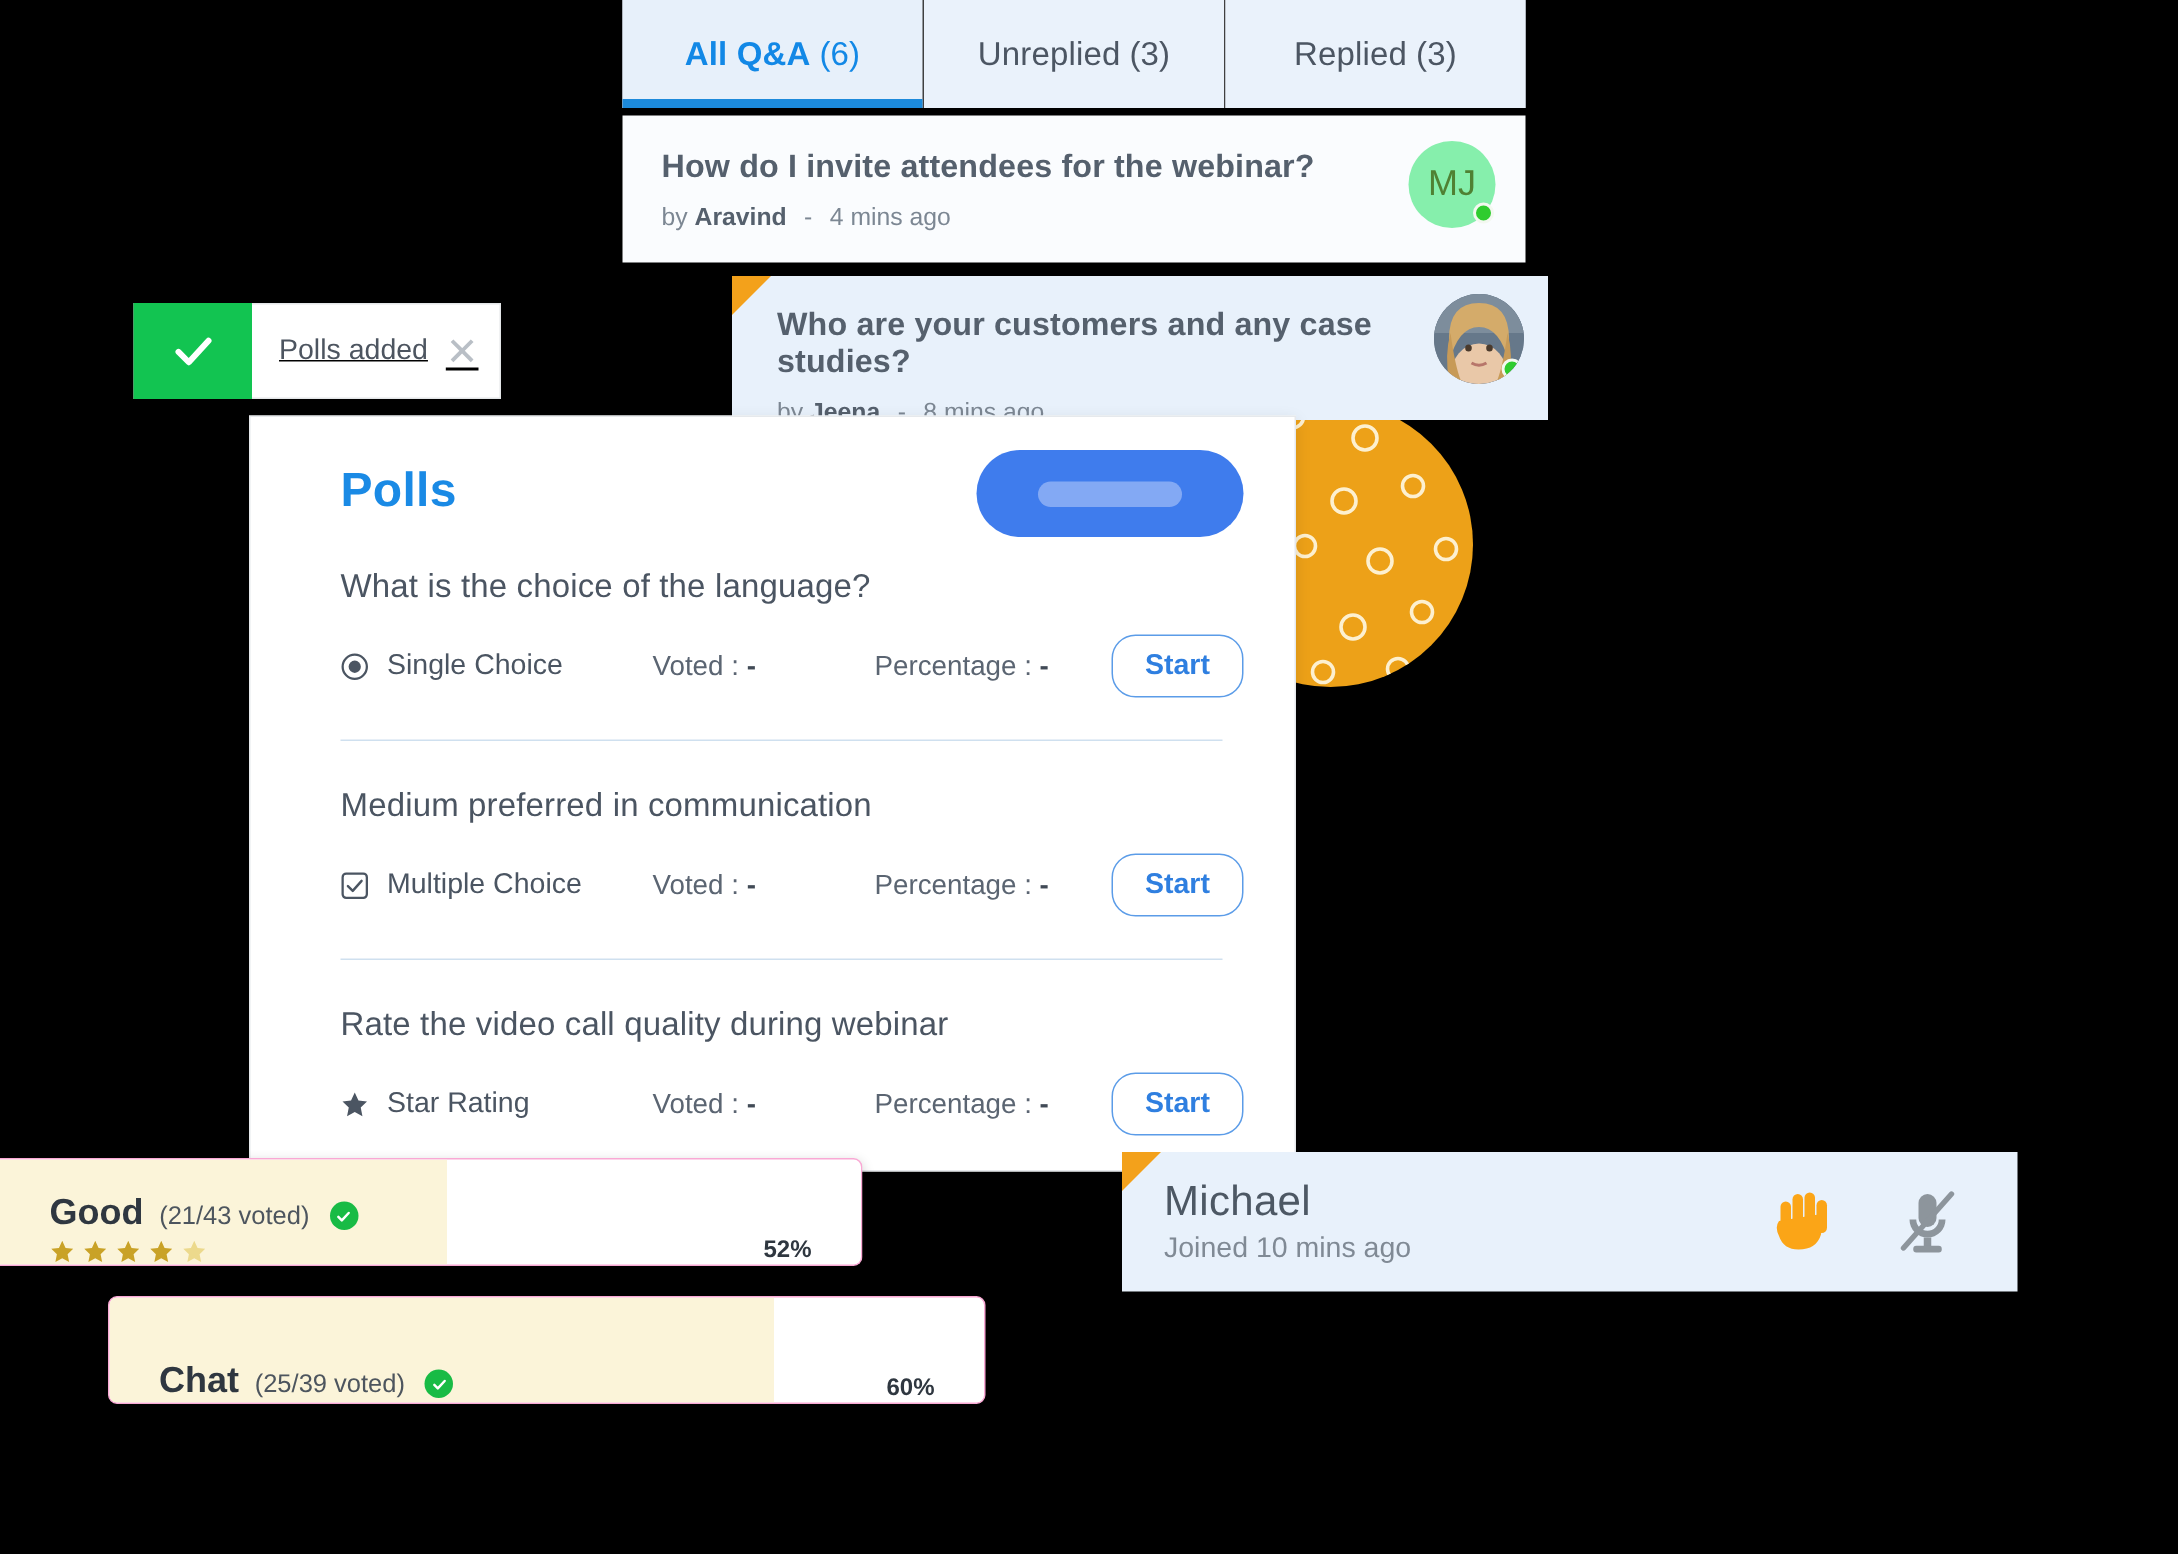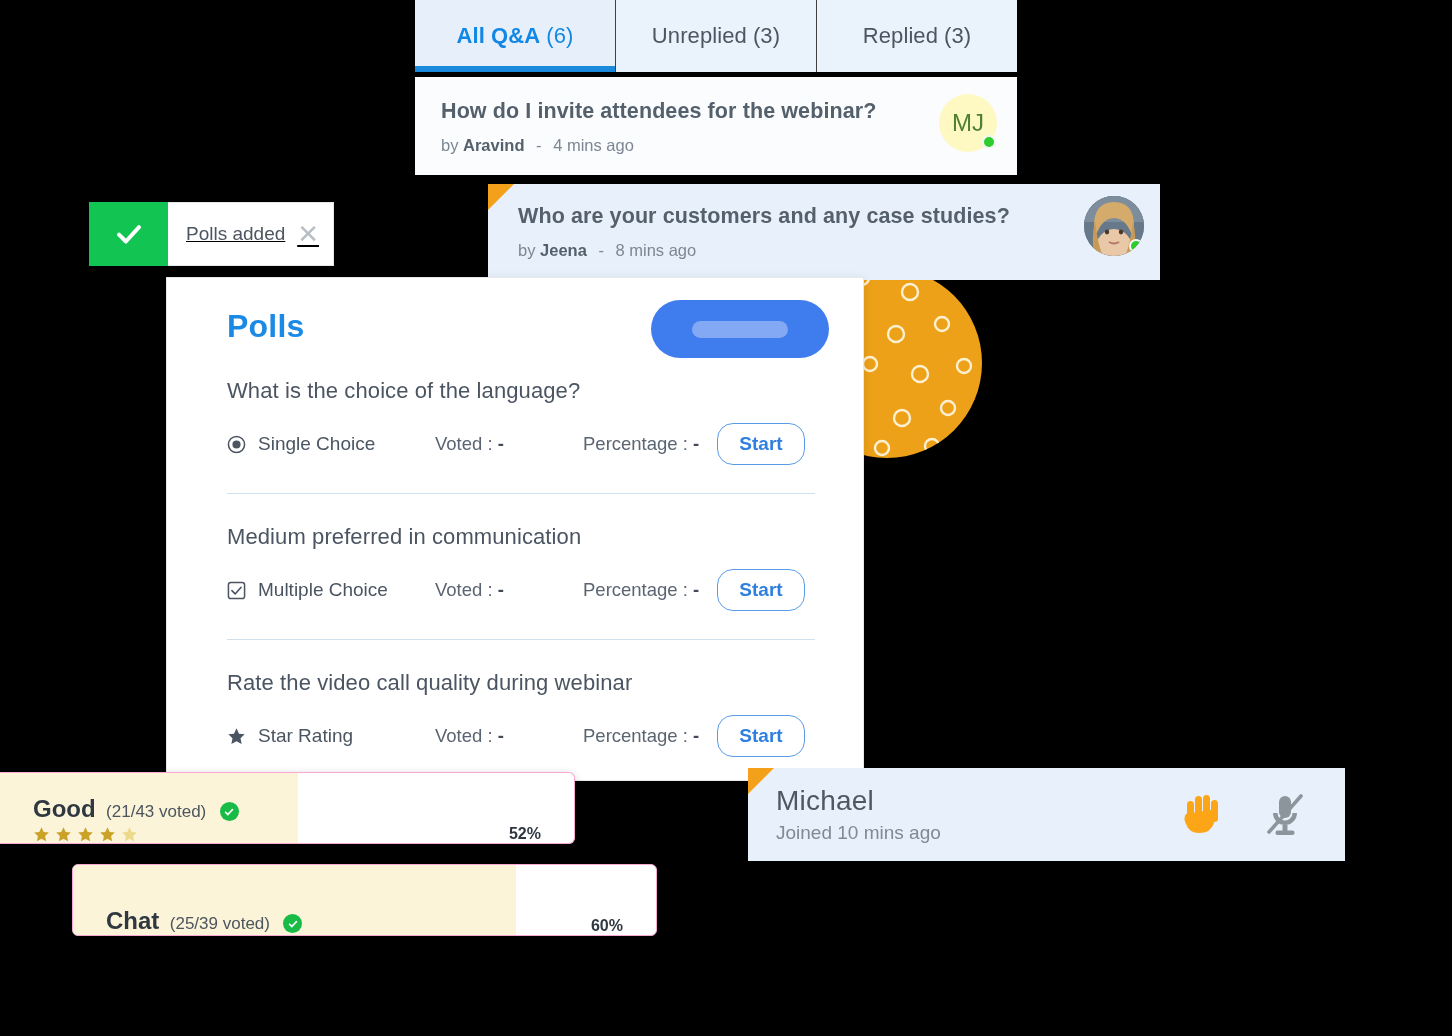--- a/index.html
+++ b/index.html
@@ -47,34 +47,34 @@
     font-size: 21.5px; color: #55606d; font-weight: bold;
     letter-spacing: .1px;
   }
   .qa-meta { margin-top: 12px; font-size: 16.5px; color: #7c8793; }
   .qa-meta b { color: #55606d; font-weight: bold; }
   .qa-meta .dash { margin: 0 7px; }
 
   .avatar-mj {
     position: absolute; right: 20px; top: 17px;
     width: 58px; height: 58px; border-radius: 50%;
-    background: #fef9c3;
+    background: #86efac;
     display: flex; align-items: center; justify-content: center;
     font-size: 24px; color: #4f8133; font-weight: normal;
   }
   .online-dot {
     position: absolute; right: 1px; bottom: 3px;
     width: 14px; height: 14px; border-radius: 50%;
     background: #2fcc2f; border: 2px solid #f3f8f0;
   }
 
   
   .qa-card2 {
     position: absolute; left: 488px; top: 184px;
-    width: 672px; height: 96px;
+    width: 544px; height: 96px;
     background: #e8f1fb;
     padding: 20px 26px 0 30px;
     overflow: hidden;
   }
   .corner-tri {
     position: absolute; left: 0; top: 0;
     width: 0; height: 0;
     border-top: 26px solid #f3a11b;
     border-right: 26px solid transparent;
   }
@@ -140,21 +140,21 @@
     background: #83a9f4;
   }
 
   .poll-item { padding: 0 0 0 60px; }
   .poll-q {
     font-size: 22px; color: #4b5562; letter-spacing: .1px;
     padding-top: 4px;
   }
   .poll-row {
     display: flex; align-items: center;
-    margin-top: 19px; padding-right: 58px;
+    margin-top: 19px; padding-right: 34px;
   }
   .poll-type {
     display: flex; align-items: center;
     width: 208px; font-size: 19px; color: #4b5562;
   }
   .poll-type .gi { margin-right: 12px; display: inline-flex; }
   .poll-voted { width: 148px; font-size: 18.5px; color: #5b6572; }
   .poll-pct  { flex: 1; font-size: 18.5px; color: #5b6572; }
   .poll-voted b, .poll-pct b { font-weight: bold; color: #414a56; }
   .start-btn {

